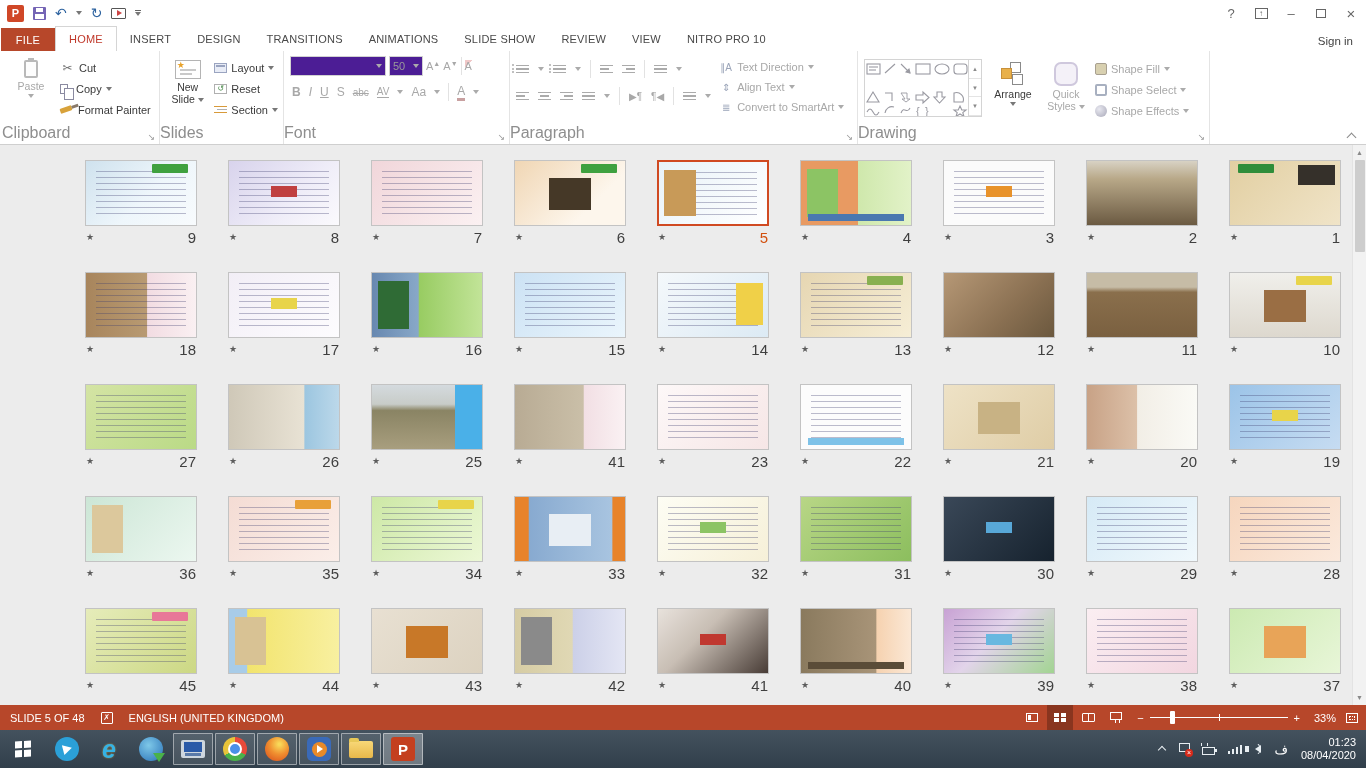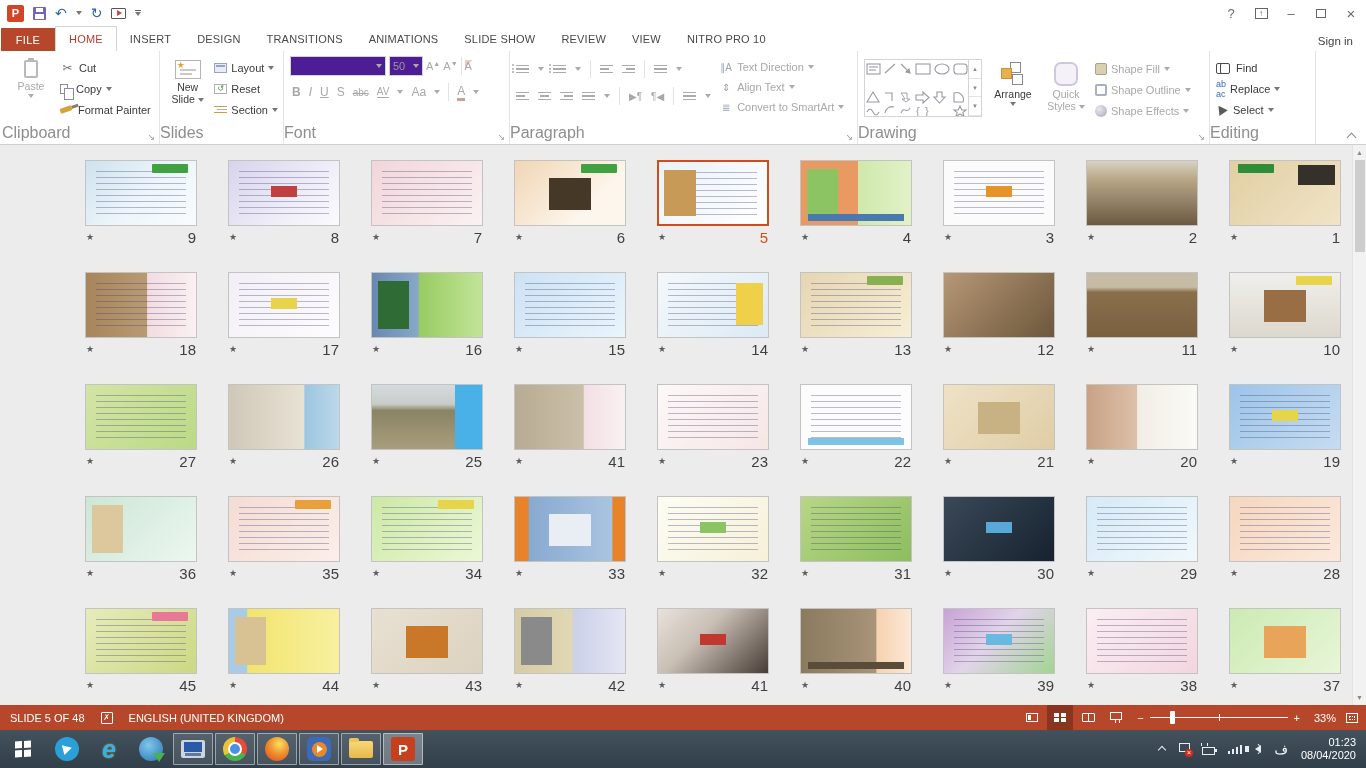--- a/index.html
+++ b/index.html
@@ -467,52 +467,33 @@
       <div class="blab"><span>Quick</span><br><span>Styles</span> <span class="caret dis"></span></div>
     </div>
     <div class="dright">
       <div class="srow dis">
           <span class="sfill"></span>
           <span>Shape Fill</span>
           <span class="caret dis"></span>
         </div>
       <div class="srow dis">
           <span class="soutl"></span>
-          <span>Shape Outline</span>
+          <span>Shape Select</span>
           <span class="caret dis"></span>
         </div>
       <div class="srow dis">
           <span class="seff"></span>
           <span>Shape Effects</span>
           <span class="caret dis"></span>
         </div>
     </div>
     <div class="glabel">Drawing</div>
     <div class="launcher">↘</div>
   </div>
 
-  <div class="rgroup" style="width:106px;border-right:1px solid #e4e4e4">
-    <div class="smallrows">
-      <div class="srow">
-          <span class="binoc"></span>
-          <span style="margin-left:2px">Find</span>
-        </div>
-      <div class="srow">
-          <span style="font-size:9px;color:#3a6ab8">ab<br>ac</span>
-          <span>Replace</span>
-          <span class="caret"></span>
-        </div>
-      <div class="srow">
-          <span class="selarrow"></span>
-          <span style="margin-left:3px">Select</span>
-          <span class="caret"></span>
-        </div>
-    </div>
-    <div class="glabel">Editing</div>
-  </div>
 
   <div class="collapse"></div>
 </div>
 
 <div class="workspace">
   <div class="grid">
       <div class="cell">
         <div class="thumb" style="background: linear-gradient(135deg, rgb(207, 226, 238) 0%, rgb(238, 246, 251) 55%, rgb(248, 251, 253) 100%);">
           <div class="lines"></div>
           <div class="banner" style="background: rgb(63, 161, 63);"></div>

